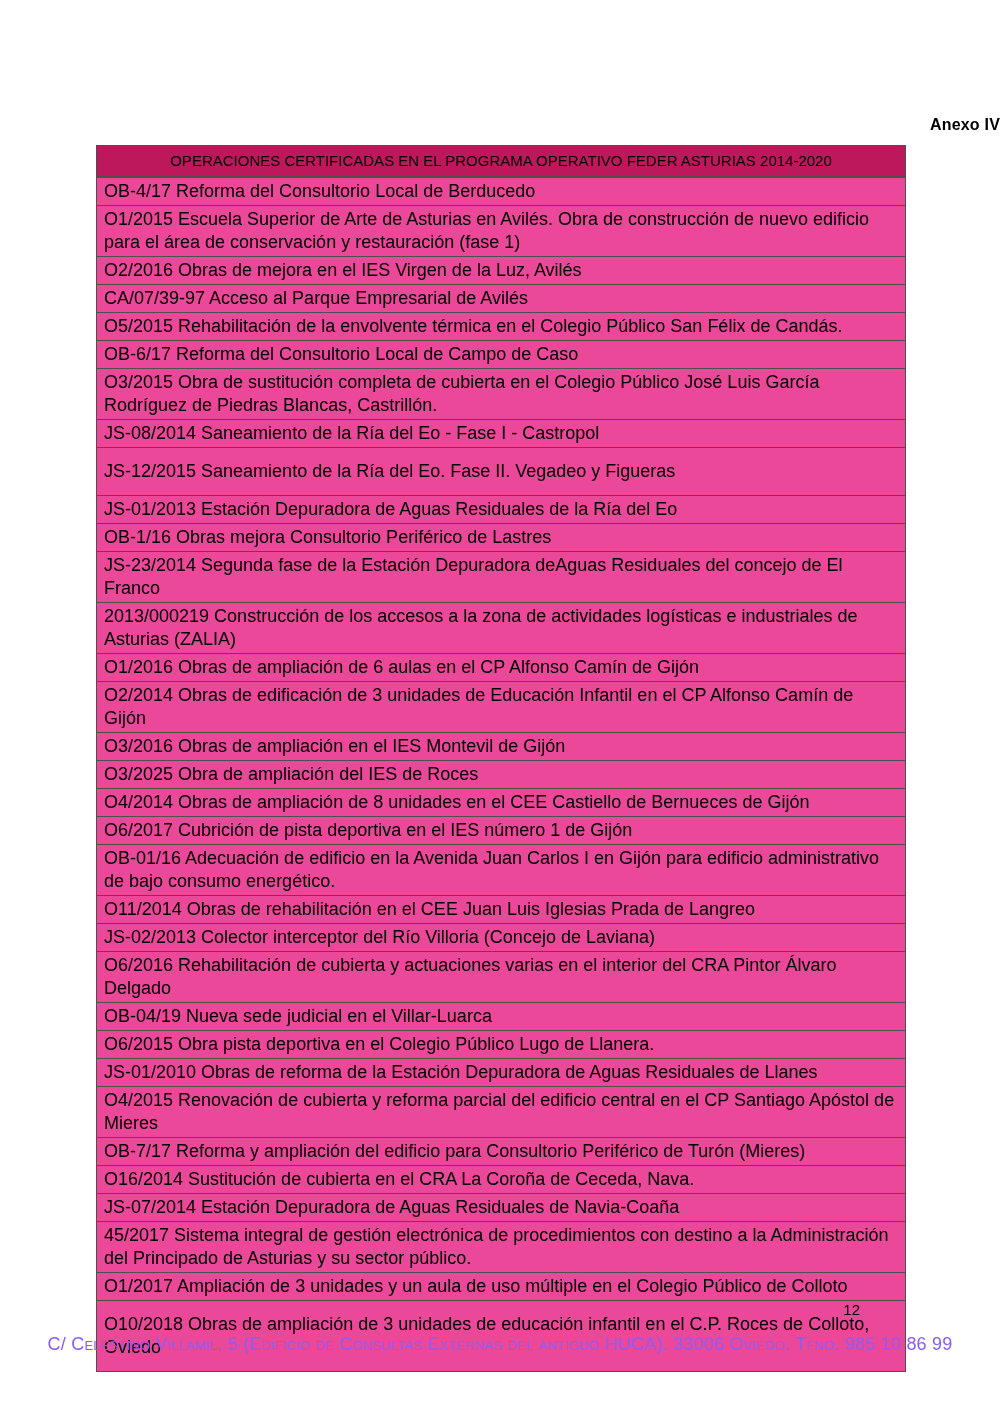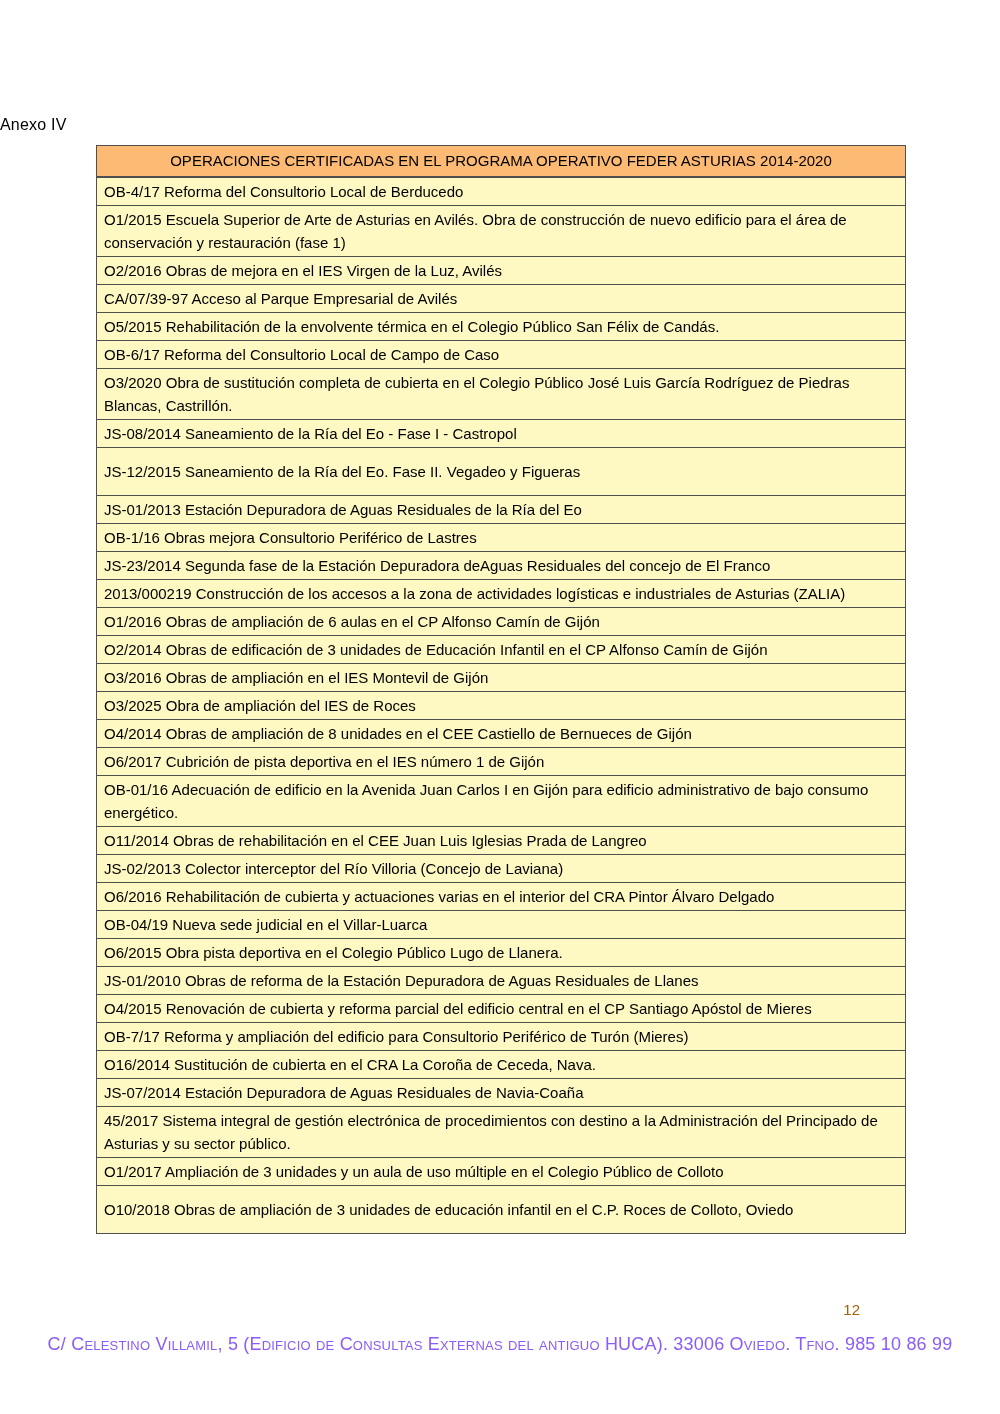--- a/index.html
+++ b/index.html
@@ -18,61 +18,61 @@
   .page {
     position: absolute;
     inset: 0;
     background: #ffffff;
   }
   .doc-title {
     position: absolute;
     top: 116px;
     left: 0;
     width: 100%;
-    text-align: left;
+    text-align: right;
     font-size: 16px;
-    font-weight: 400;
+    font-weight: 700;
     letter-spacing: 0.2px;
   }
   .op-table {
     position: absolute;
     top: 145px;
     left: 96px;
     width: 810px;
     box-sizing: border-box;
     border: 1px solid #4f4f4f;
   }
   .op-table .thead {
-    background: #fdba74;
+    background: #be185d;
     border-bottom: 2px solid #4f4f4f;
     text-align: center;
     font-size: 15px;
     line-height: 22px;
     padding: 4px 6px;
   }
   .op-table .row {
     border-bottom: 1px solid #4f4f4f;
-    font-size: 15px;
+    font-size: 18px;
     line-height: 23px;
     padding: 2px 7px 2px 7px;
-    background: #fef9c3;
+    background: #ec4899;
   }
   .op-table .row:last-child {
     border-bottom: none;
   }
   .op-table .row.tall {
     padding-top: 12px;
     padding-bottom: 12px;
   }
   .page-number {
     position: absolute;
     top: 1301px;
     right: 140px;
     font-size: 15px;
-    color: #a16207;
+    color: #000000;
   }
   .footer-address {
     position: absolute;
     top: 1334px;
     left: 0;
     width: 100%;
     text-align: center;
     font-variant: small-caps;
     font-size: 18px;
     letter-spacing: 0.2px;
@@ -88,21 +88,21 @@
 
   <div class="op-table">
     <div class="thead">OPERACIONES CERTIFICADAS EN EL PROGRAMA OPERATIVO FEDER ASTURIAS 2014-2020</div>
     <div>
         <div class="row">OB-4/17 Reforma del Consultorio Local de Berducedo</div>
         <div class="row">O1/2015 Escuela Superior de Arte de Asturias en Avilés. Obra de construcción de nuevo edificio para el área de conservación y restauración (fase 1)</div>
         <div class="row">O2/2016 Obras de mejora en el IES Virgen de la Luz, Avilés</div>
         <div class="row">CA/07/39-97 Acceso al Parque Empresarial de Avilés</div>
         <div class="row">O5/2015 Rehabilitación de la envolvente térmica en el Colegio Público San Félix de Candás.</div>
         <div class="row">OB-6/17 Reforma del Consultorio Local de Campo de Caso</div>
-        <div class="row">O3/2020 Obra de sustitución completa de cubierta en el Colegio Público José Luis García Rodríguez de Piedras Blancas, Castrillón.</div>
+        <div class="row">O3/2015 Obra de sustitución completa de cubierta en el Colegio Público José Luis García Rodríguez de Piedras Blancas, Castrillón.</div>
         <div class="row">JS-08/2014 Saneamiento de la Ría del Eo - Fase I - Castropol</div>
         <div class="row tall">JS-12/2015 Saneamiento de la Ría del Eo. Fase II. Vegadeo y Figueras</div>
         <div class="row">JS-01/2013 Estación Depuradora de Aguas Residuales de la Ría del Eo</div>
         <div class="row">OB-1/16 Obras mejora Consultorio Periférico de Lastres</div>
         <div class="row">JS-23/2014 Segunda fase de la Estación Depuradora deAguas Residuales del concejo de El Franco</div>
         <div class="row">2013/000219 Construcción de los accesos a la zona de actividades logísticas e industriales de Asturias (ZALIA)</div>
         <div class="row">O1/2016 Obras de ampliación de 6 aulas en el CP Alfonso Camín de Gijón</div>
         <div class="row">O2/2014 Obras de edificación de 3 unidades de Educación Infantil en el CP Alfonso Camín de Gijón</div>
         <div class="row">O3/2016 Obras de ampliación en el IES Montevil de Gijón</div>
         <div class="row">O3/2025 Obra de ampliación del IES de Roces</div>

